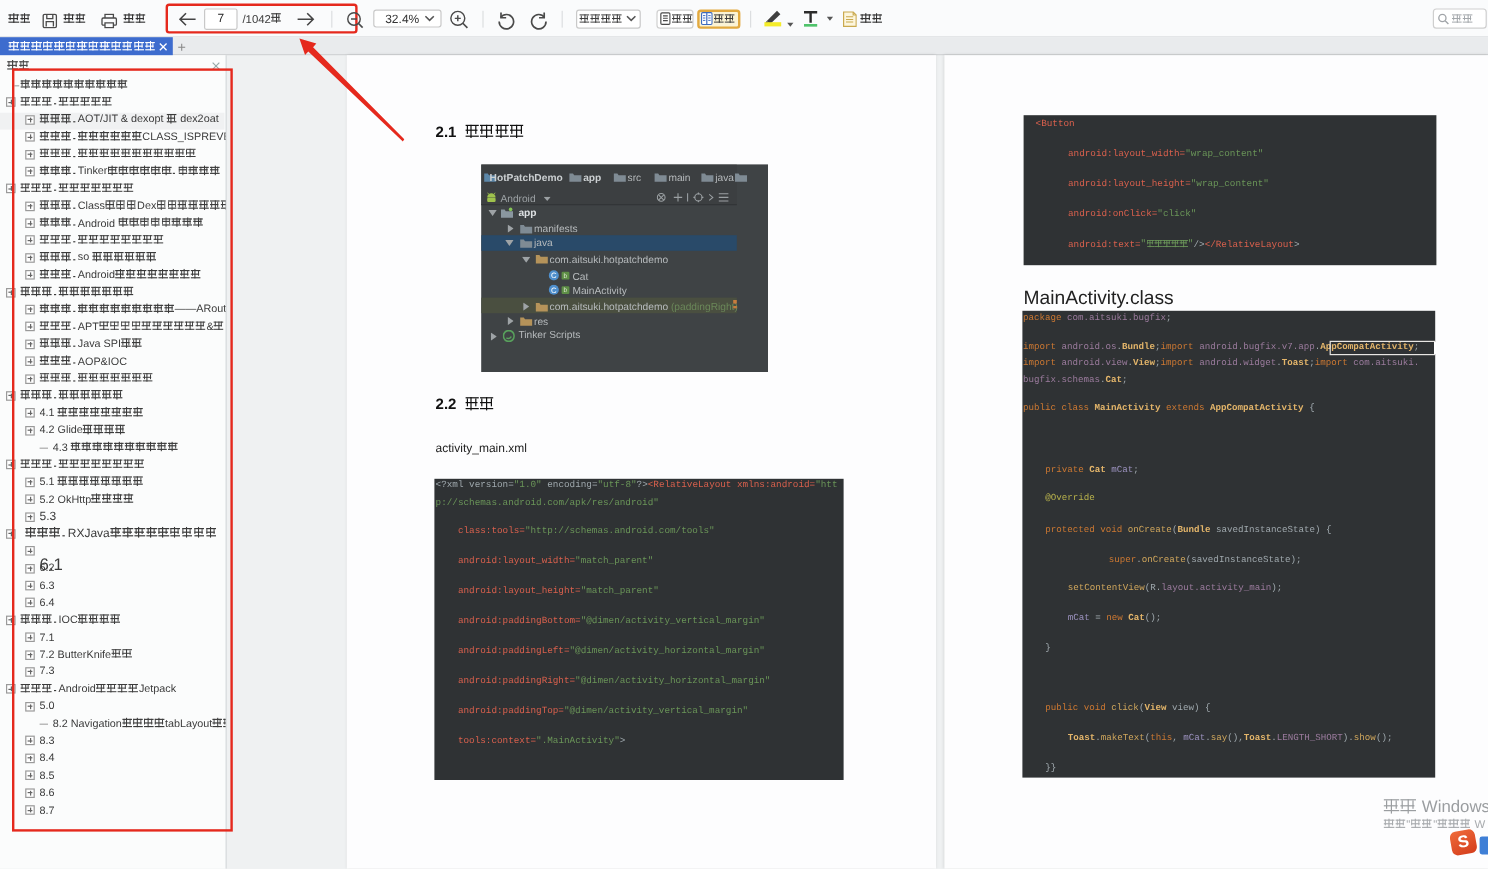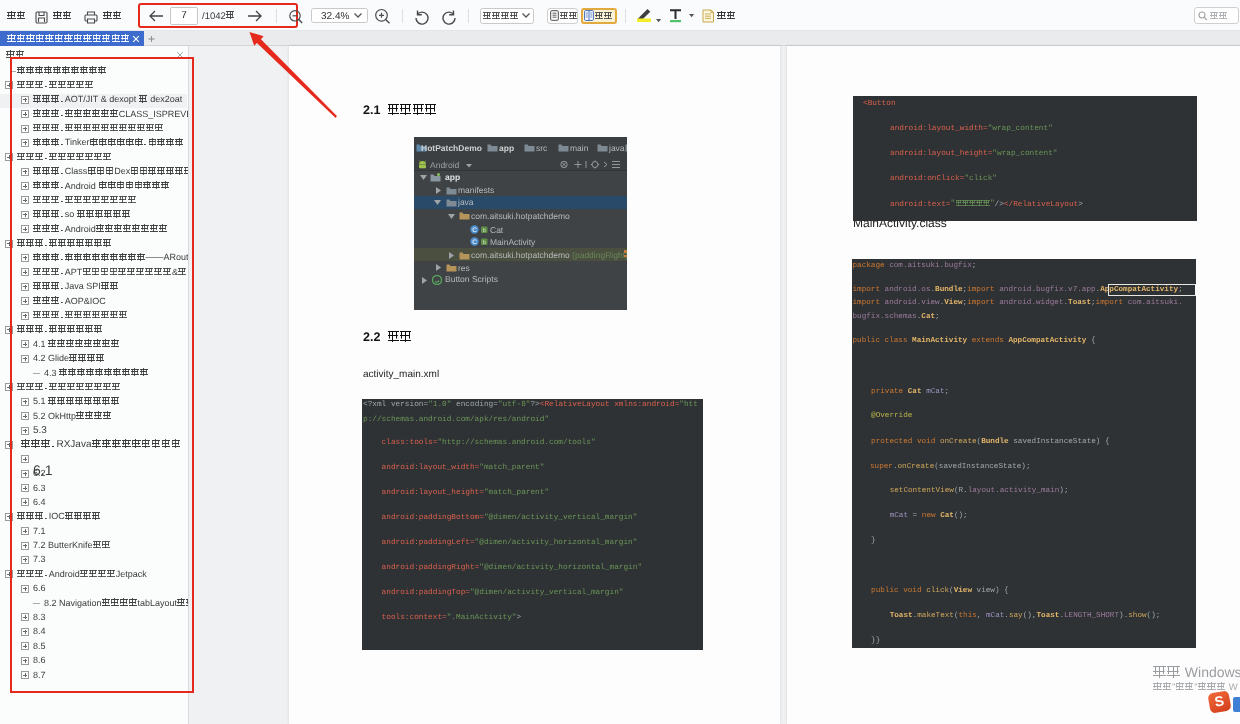--- a/index.html
+++ b/index.html
@@ -297,21 +297,21 @@
 <div class="ab" style="left:33px;top:554.4px;font-size:9px;color:#3b3b3b;white-space:nowrap;width:155px;overflow:hidden">7.3</div>
 <span style="position:absolute;left:5px;top:570.3px;width:8px;height:8px;border:1px solid #9a9a9a;background:#fff">
     <span style="position:absolute;left:1px;top:2.5px;width:4px;height:1px;background:#666"></span>
     <span style="position:absolute;left:2.5px;top:1px;width:1px;height:4px;background:#666"></span>
   </span>
 <div class="ab" style="left:17px;top:568.8px;font-size:9px;color:#3b3b3b;white-space:nowrap;width:171px;overflow:hidden"><i class="c"></i><i class="c"></i><i class="c"></i><i class="p"></i>Android<i class="c"></i><i class="c"></i><i class="c"></i><i class="c"></i>Jetpack</div>
 <span style="position:absolute;left:21px;top:584.7px;width:8px;height:8px;border:1px solid #9a9a9a;background:#fff">
     <span style="position:absolute;left:1px;top:2.5px;width:4px;height:1px;background:#666"></span>
     <span style="position:absolute;left:2.5px;top:1px;width:1px;height:4px;background:#666"></span>
   </span>
-<div class="ab" style="left:33px;top:583.2px;font-size:9px;color:#3b3b3b;white-space:nowrap;width:155px;overflow:hidden">6.6</div>
+<div class="ab" style="left:33px;top:583.2px;font-size:9px;color:#3b3b3b;white-space:nowrap;width:155px;overflow:hidden">5.0</div>
 <div class="ab" style="left:33px;top:603.1px;width:7px;height:1px;background:#aaa"></div>
 <div class="ab" style="left:44px;top:597.6px;font-size:9px;color:#3b3b3b;white-space:nowrap;width:144px;overflow:hidden">8.2 Navigation<i class="c"></i><i class="c"></i><i class="c"></i><i class="c"></i>tabLayout<i class="c"></i><i class="c"></i></div>
 <span style="position:absolute;left:21px;top:613.4px;width:8px;height:8px;border:1px solid #9a9a9a;background:#fff">
     <span style="position:absolute;left:1px;top:2.5px;width:4px;height:1px;background:#666"></span>
     <span style="position:absolute;left:2.5px;top:1px;width:1px;height:4px;background:#666"></span>
   </span>
 <div class="ab" style="left:33px;top:611.9px;font-size:9px;color:#3b3b3b;white-space:nowrap;width:155px;overflow:hidden">8.3</div>
 <span style="position:absolute;left:21px;top:627.8px;width:8px;height:8px;border:1px solid #9a9a9a;background:#fff">
     <span style="position:absolute;left:1px;top:2.5px;width:4px;height:1px;background:#666"></span>
     <span style="position:absolute;left:2.5px;top:1px;width:1px;height:4px;background:#666"></span>
@@ -331,22 +331,22 @@
     <span style="position:absolute;left:1px;top:2.5px;width:4px;height:1px;background:#666"></span>
     <span style="position:absolute;left:2.5px;top:1px;width:1px;height:4px;background:#666"></span>
   </span>
 <div class="ab" style="left:33px;top:669.5px;font-size:9px;color:#3b3b3b;white-space:nowrap;width:155px;overflow:hidden">8.7</div>
 <div class="ab" style="left:10px;top:57px;width:184px;height:636px;border:2.8px solid #e5291d"></div>
 <div class="ab" style="left:289px;top:46px;width:491px;height:678px;background:#fdfdfe;box-shadow:0 0 3px rgba(0,0,0,.12)"></div>
 <div class="ab" style="left:787px;top:46px;width:453px;height:678px;background:#fdfdfe;box-shadow:0 0 3px rgba(0,0,0,.12)"></div>
 <div class="ab" style="left:363px;top:103px;font-size:12.5px;font-weight:bold;color:#111">2.1&nbsp;&nbsp;<i class="c"></i><i class="c"></i><i class="c"></i><i class="c"></i></div>
 <div class="ab" style="left:363px;top:330px;font-size:12.5px;font-weight:bold;color:#111">2.2&nbsp;&nbsp;<i class="c"></i><i class="c"></i></div>
 <div class="ab" style="left:363px;top:369px;font-size:10px;color:#222">activity_main.xml</div>
-<div class="ab" style="left:853px;top:216px;font-size:12px;color:#222">MainActivity.class</div>
-<div class="ab" style="left:414px;top:137px;width:213px;height:173px;background:#3f4345;overflow:hidden;filter:blur(.3px)">
+<div class="ab" style="left:853px;top:240px;font-size:16px;color:#222">MainActivity.class</div>
+<div class="ab" style="left:401px;top:137px;width:239px;height:173px;background:#3f4345;overflow:hidden;filter:blur(.3px)">
 <div class="ab" style="left:0;top:0;width:213px;height:21px;background:#3c3f41"></div>
 <svg class="ab" style="left:2px;top:6px" width="11" height="9" viewBox="0 0 11 9">
       <path d="M0.5 1.5h3l1 1.5h6v5.5h-10z" fill="#5c87a8"></path>
     </svg>
 <div class="ab" style="left:7px;top:6px;font-size:8.5px;font-weight:bold;color:#ccd0d2;white-space:nowrap">HotPatchDemo</div>
 <svg class="ab" style="left:73px;top:6px" width="11" height="9" viewBox="0 0 11 9">
       <path d="M0.5 1.5h3l1 1.5h6v5.5h-10z" fill="#7f8b94"></path>
     </svg>
 <div class="ab" style="left:85px;top:6px;font-size:8.5px;font-weight:bold;color:#ccd0d2">app</div>
 <svg class="ab" style="left:110px;top:6px" width="11" height="9" viewBox="0 0 11 9">
@@ -445,21 +445,21 @@
       <path d="M0.5 1.5h3l1 1.5h6v5.5h-10z" fill="#b5935a"></path>
     </svg>
 <div class="ab" style="left:44px;top:125.8px;font-size:8.5px;white-space:nowrap;color:#b7bbbd">res</div>
 <svg class="ab" style="left:8px;top:140px" width="5" height="7" viewBox="0 0 5 7">
       <path d="M0 0v7L5 3.5z" fill="#9ea3a6"></path>
     </svg>
 <svg class="ab" style="left:18px;top:138px" width="10" height="10" viewBox="0 0 10 10">
 <circle cx="5" cy="5" r="4.5" fill="none" stroke="#58a05c" stroke-width="1.4"></circle>
 <path d="M3 6.5c1.5 1 3.5 0.5 4-1" stroke="#58a05c" stroke-width="1.2" fill="none"></path>
     </svg>
-<div class="ab" style="left:31px;top:137.4px;font-size:8.5px;white-space:nowrap;color:#b7bbbd">Button Scripts</div>
+<div class="ab" style="left:31px;top:137.4px;font-size:8.5px;white-space:nowrap;color:#b7bbbd">Tinker Scripts</div>
 <span class="ab" style="left:210px;top:113px;width:3px;height:3px;background:#c77d3e"></span>
 <span class="ab" style="left:210px;top:118px;width:3px;height:2px;background:#c77d3e"></span>
 </div>
 <div class="ab" style="left:362px;top:399px;width:341px;height:251px;background:#2f3234"></div>
 <div class="ab mono" style="left:363px;top:401px"><span class="pl">&lt;?xml version=</span><span class="s">"1.0"</span><span class="pl"> encoding=</span><span class="s">"utf-8"</span><span class="pl">?&gt;</span><span class="r">&lt;RelativeLayout xmlns:android=</span><span class="s">"htt</span></div>
 <div class="ab mono" style="left:363px;top:415.5px"><span class="s">p://schemas.android.com/apk/res/android"</span></div>
 <div class="ab mono" style="left:381.6px;top:438.5px"><span class="r">class:tools=</span><span class="s">"http://schemas.android.com/tools"</span></div>
 <div class="ab mono" style="left:381.6px;top:463.5px"><span class="r">android:layout_width=</span><span class="s">"match_parent"</span></div>
 <div class="ab mono" style="left:381.6px;top:488.5px"><span class="r">android:layout_height=</span><span class="s">"match_parent"</span></div>
 <div class="ab mono" style="left:381.6px;top:513.5px"><span class="r">android:paddingBottom=</span><span class="s">"@dimen/activity_vertical_margin"</span></div>
@@ -475,21 +475,21 @@
 <div class="ab mono" style="left:890px;top:199.5px"><span class="r">android:text=</span><span class="s">"<i class="c"></i><i class="c"></i><i class="c"></i><i class="c"></i><i class="c"></i>"</span><span class="pl">/&gt;</span><span class="r">&lt;/RelativeLayout</span><span class="pl">&gt;</span></div>
 <div class="ab" style="left:852px;top:259px;width:344px;height:389px;background:#2f3234"></div>
 <div class="ab mono jv" style="left:852.5px;top:261.5px"><span class="k">package </span><span class="pp">com.aitsuki.bugfix</span><span class="pl">;</span></div>
 <div class="ab mono jv" style="left:852.5px;top:285.5px"><span class="k">import </span><span class="pp">android.os</span><span class="pl">.</span><span class="cl">Bundle</span><span class="pl">;</span><span class="k">import </span><span class="pp">android.bugfix.v7.app</span><span class="pl">.</span><span class="cl">AppCompatActivity</span><span class="pl">;</span></div>
 <div class="ab mono jv" style="left:852.5px;top:298.5px"><span class="k">import </span><span class="pp">android.view</span><span class="pl">.</span><span class="cl">View</span><span class="pl">;</span><span class="k">import </span><span class="pp">android.widget</span><span class="pl">.</span><span class="cl">Toast</span><span class="pl">;</span><span class="k">import </span><span class="pp">com.aitsuki.</span></div>
 <div class="ab mono jv" style="left:852.5px;top:312.5px"><span class="pp">bugfix.schemas</span><span class="pl">.</span><span class="cl">Cat</span><span class="pl">;</span></div>
 <div class="ab mono jv" style="left:852.5px;top:336.5px"><span class="k">public class </span><span class="cl">MainActivity </span><span class="k">extends </span><span class="cl">AppCompatActivity </span><span class="pl">{</span></div>
 <div class="ab mono jv" style="left:871.1px;top:387.5px"><span class="k">private </span><span class="cl">Cat </span><span class="fl">mCat</span><span class="pl">;</span></div>
 <div class="ab mono jv" style="left:871.1px;top:411.5px"><span style="color:#b8b24c">@Override</span></div>
 <div class="ab mono jv" style="left:871.1px;top:437.5px"><span class="k">protected void </span><span class="mc">onCreate</span><span class="pl">(</span><span class="cl">Bundle </span><span class="pl">savedInstanceState) {</span></div>
-<div class="ab mono jv" style="left:870px;top:462.5px"><span class="k">super</span><span class="pl">.</span><span class="mc">onCreate</span><span class="pl">(savedInstanceState);</span></div>
+<div class="ab mono jv" style="left:924px;top:462.5px"><span class="k">super</span><span class="pl">.</span><span class="mc">onCreate</span><span class="pl">(savedInstanceState);</span></div>
 <div class="ab mono jv" style="left:889.7px;top:486.5px"><span class="mc">setContentView</span><span class="pl">(R.</span><span class="pp">layout.activity_main</span><span class="pl">);</span></div>
 <div class="ab mono jv" style="left:889.7px;top:511.5px"><span class="fl">mCat</span><span class="pl"> = </span><span class="k">new </span><span class="cl">Cat</span><span class="pl">();</span></div>
 <div class="ab mono jv" style="left:871.1px;top:536.5px"><span class="pl">}</span></div>
 <div class="ab mono jv" style="left:871.1px;top:586.5px"><span class="k">public void </span><span class="mc">click</span><span class="pl">(</span><span class="cl">View </span><span class="pl">view) {</span></div>
 <div class="ab mono jv" style="left:889.7px;top:611.5px"><span class="cl">Toast</span><span class="pl">.</span><span class="mc">makeText</span><span class="pl">(</span><span class="k">this</span><span class="pl">, </span><span class="fl">mCat</span><span class="pl">.</span><span class="mc">say</span><span class="pl">(),</span><span class="cl">Toast</span><span class="pl">.</span><span class="pp">LENGTH_SHORT</span><span class="pl">).</span><span class="mc">show</span><span class="pl">();</span></div>
 <div class="ab mono jv" style="left:871.1px;top:636.5px"><span class="pl">}}</span></div>
 <div class="ab" style="left:1108px;top:284px;width:88px;height:12px;border:1px solid #e8e6e3"></div>
 <div class="ab" style="left:1195px;top:285px;width:1.6px;height:10px;background:#fff"></div>
 <svg class="ab" style="left:240px;top:28px" width="105" height="95" viewBox="0 0 105 95">
 <path d="M9.5 4 L14.2 17.8 L16.9 14.9 L95.7 89.9 L96.9 88.1 L20.9 11.3 L23.6 8.3 Z" fill="#e5291d"></path>

